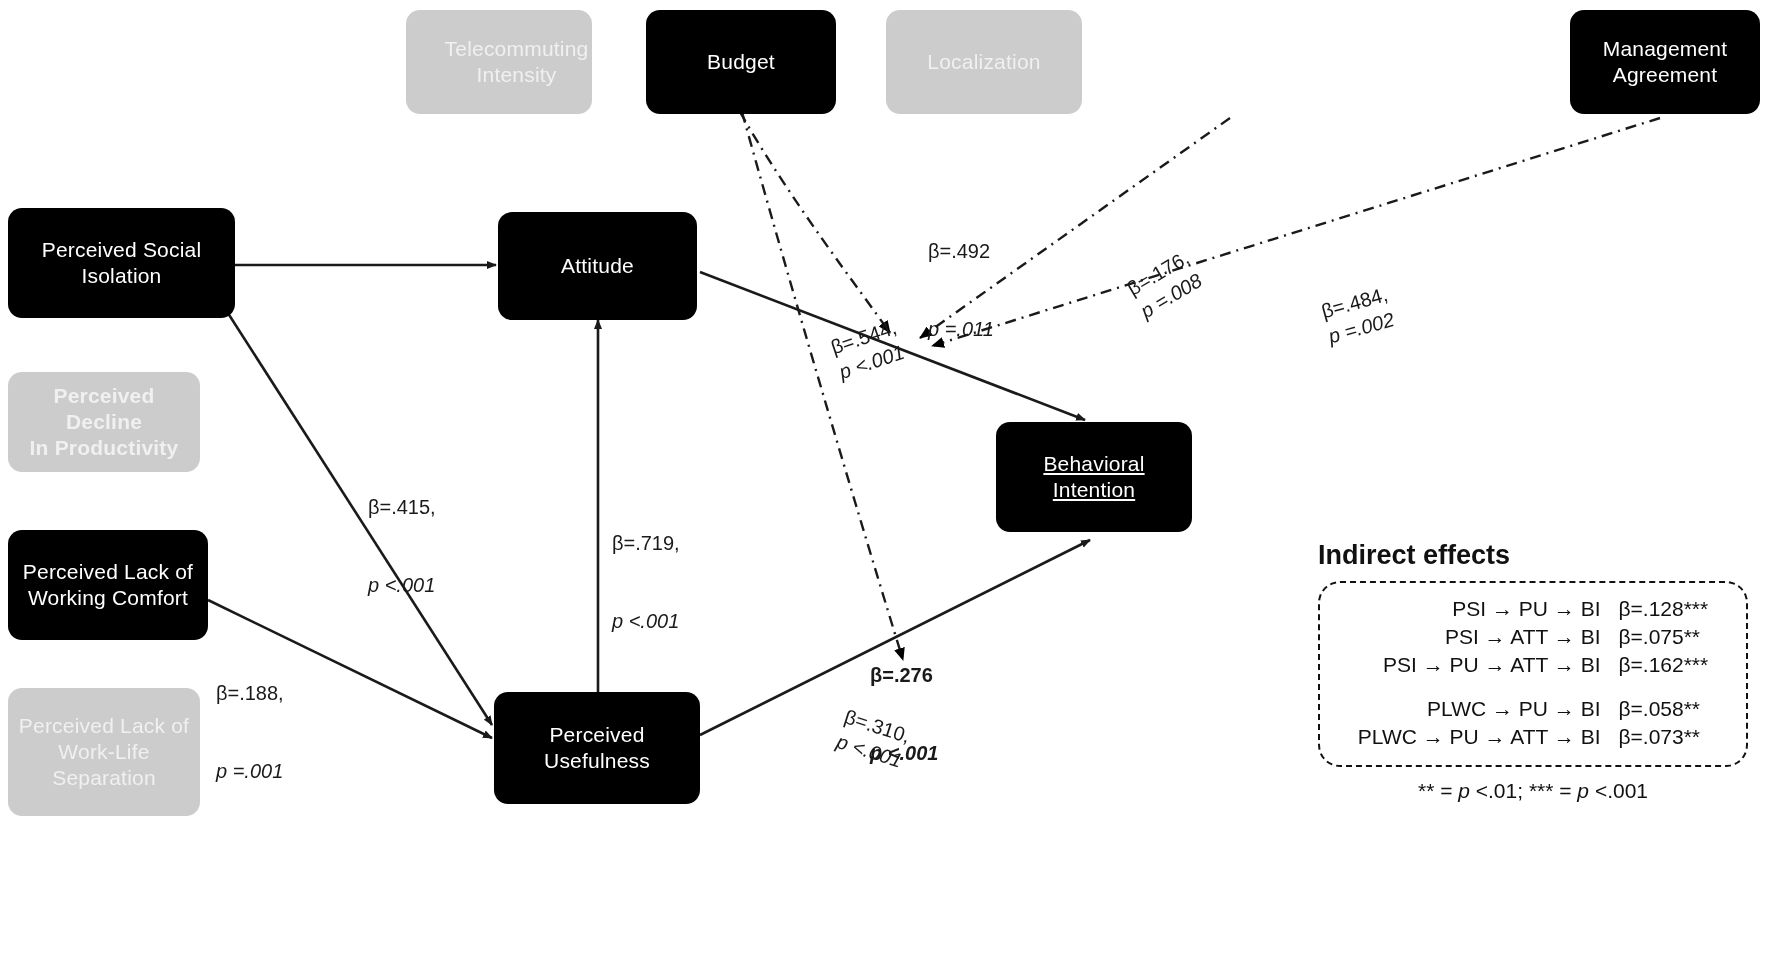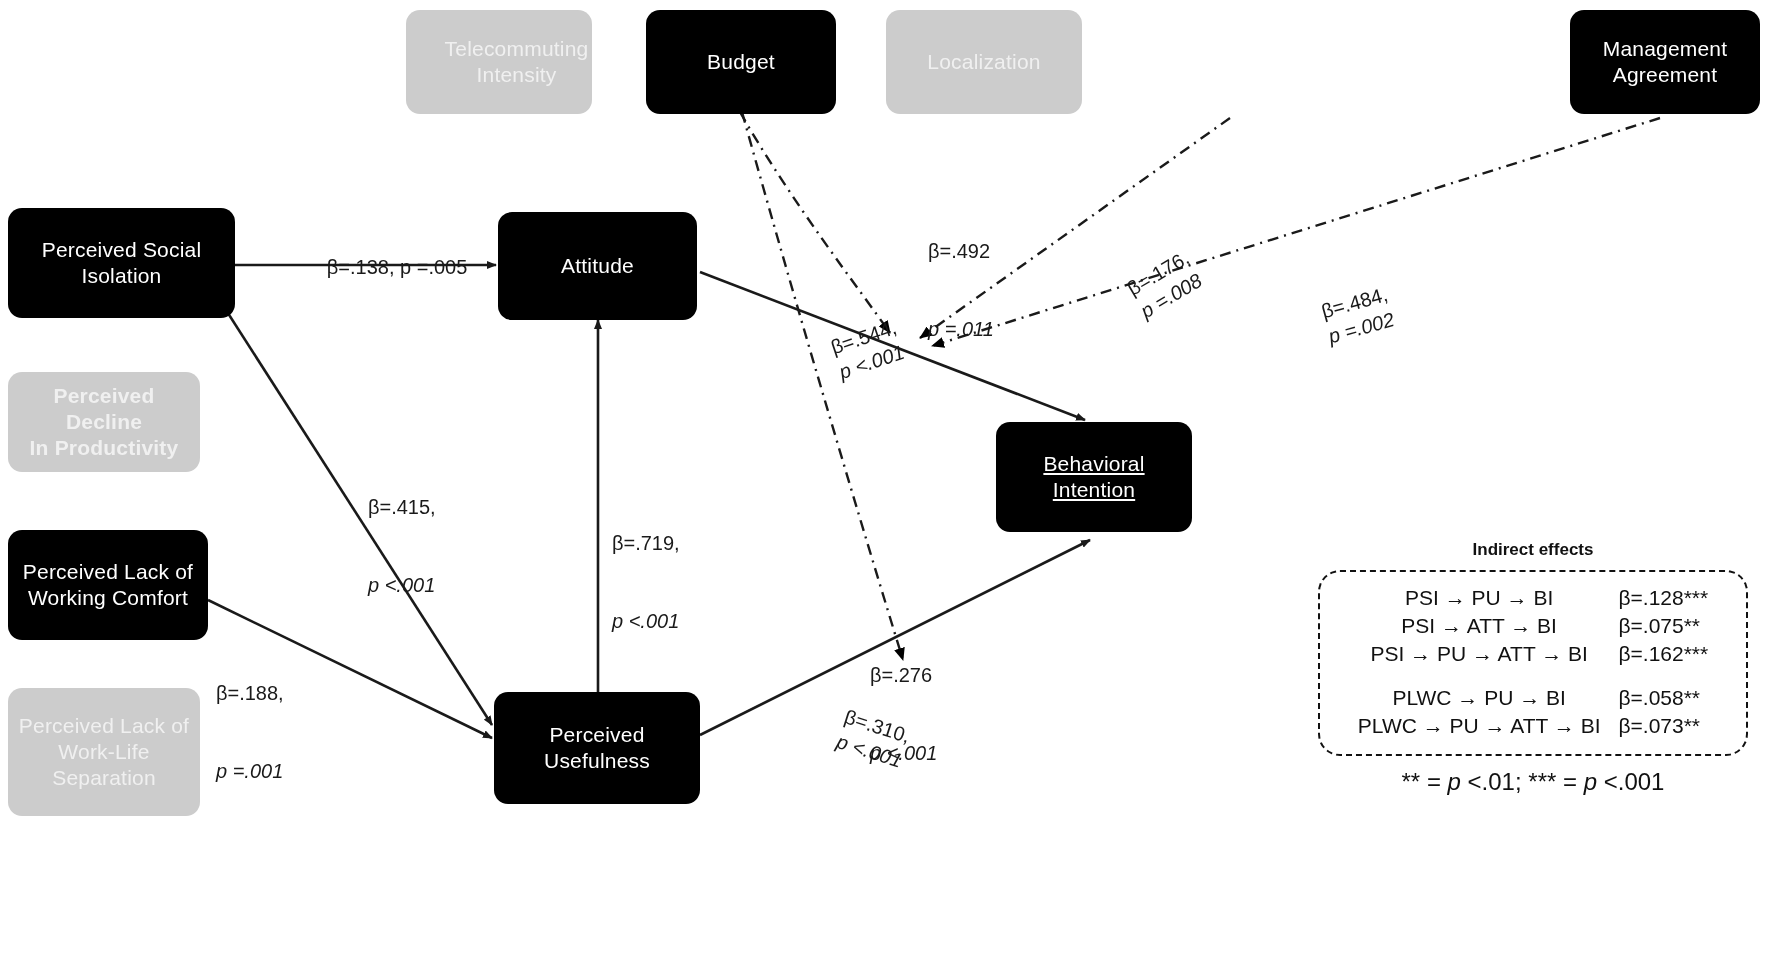--- a/index.html
+++ b/index.html
@@ -62,45 +62,44 @@
   .edge-label.rot4 { transform: rotate(-15.5deg); transform-origin: left top; }
   .ital { font-style: italic; }
 
   #indirect-wrap {
     position: absolute;
     left: 1318px;
     top: 540px;
     width: 430px;
   }
   #indirect-title {
-    text-align: center;
     font-weight: bold;
-    font-size: 17px;
+    font-size: 27px;
     margin-bottom: 10px;
   }
   #indirect-box {
     border: 2px dashed #111111;
     border-radius: 22px;
     padding: 12px 10px 14px 10px;
   }
   #indirect-box table {
     border-collapse: collapse;
     margin: 0 auto;
     font-size: 21px;
   }
   #indirect-box td {
     padding: 2px 4px;
     white-space: nowrap;
   }
-  #indirect-box td.path { text-align: center; padding-right: 14px; }
+  #indirect-box td.path { text-align: right; padding-right: 14px; }
   #indirect-box td.beta { text-align: left; }
   #indirect-box tr.spacer td { height: 16px; padding: 0; }
   #indirect-note {
     text-align: center;
-    font-size: 24px;
+    font-size: 21px;
     margin-top: 12px;
   }
 </style>
 </head>
 <body>
 
 <div id="canvas">
 
   <svg id="edges" viewBox="0 0 1772 961">
     <defs>
@@ -180,23 +179,20 @@
   <div class="node active" style="left:494px; top:692px; width:206px; height:112px;justify-content:center;">
     <span style="white-space:pre-line">Perceived
 Usefulness</span>
   </div>
 
   <div class="node active" style="left:996px; top:422px; width:196px; height:110px;text-decoration:underline;">
     <span style="white-space:pre-line">Behavioral
 Intention</span>
   </div>
 
-  <div class="edge-label" style="left:266px; top:228px; width:240px;">
-    <span>β=.138, p =.005</span>
-  </div>
 
   <div class="edge-label" style="left:368px; top:442px; width:130px; text-align:left;">
     <div>β=.415,</div>
     <div class="ital">p &lt;.001</div>
   </div>
 
   <div class="edge-label" style="left:216px; top:628px; width:130px; text-align:left;">
     <div>β=.188,</div>
     <div class="ital">p =.001</div>
   </div>
@@ -214,21 +210,21 @@
   <div class="edge-label rot3" style="left:836px; top:672px; width:250px; text-align:left;">
     <span>β=.310,</span>
     <span class="ital">p &lt;.001</span>
   </div>
 
   <div class="edge-label" style="left:928px; top:186px; width:130px; text-align:left;">
     <div>β=.492</div>
     <div class="ital">p =.011</div>
   </div>
 
-  <div class="edge-label" style="left:870px; top:610px; width:130px; text-align:left;">
+  <div class="edge-label" style="left:870px; top:610px; width:130px; text-align:left;font-weight:bold;">
     <div>β=.276</div>
     <div class="ital">p &lt;.001</div>
   </div>
 
   <div class="edge-label rot1" style="left:1090px; top:268px; width:260px; text-align:left;">
     <span>β=.176,</span>
     <span class="ital">p =.008</span>
   </div>
 
   <div class="edge-label rot4" style="left:1290px; top:280px; width:260px; text-align:left;">

